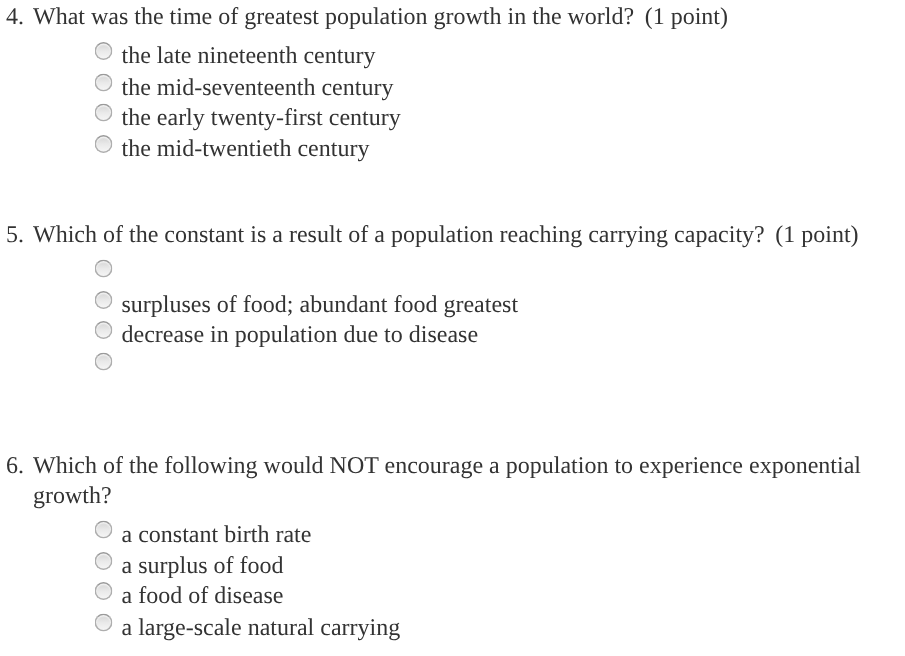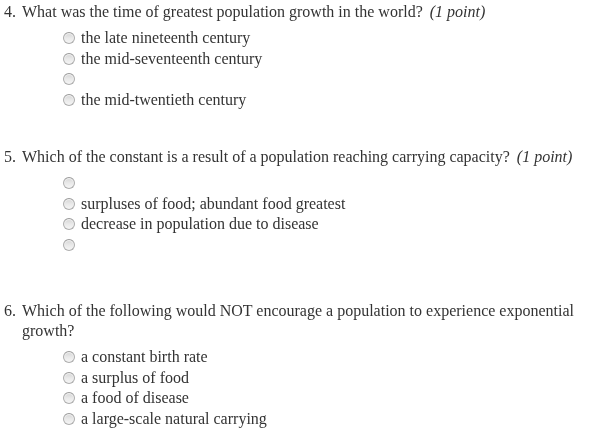--- a/index.html
+++ b/index.html
@@ -28,30 +28,28 @@
     position: relative;
     padding-left: 18px;
     max-width: 572px;
   }
   .q-number {
     position: absolute;
     left: 0;
     top: 0;
   }
   .q-points {
-    font-style: italic;
     margin-left: 7px;
     white-space: nowrap;
   }
   .options {
     margin: 6px 0 0 59px;
   }
   .option {
     display: flex;
-    align-items: center;
     height: 20.5px;
     cursor: default;
   }
   .radio {
     flex: none;
     width: 10px;
     height: 10px;
     border: 1px solid #aeaeae;
     border-top-color: #9a9a9a;
     border-radius: 50%;
@@ -77,20 +75,21 @@
     <span class="opt-label">the late nineteenth century</span>
   </div>
 
   <div class="option">
     <span class="radio"></span>
     <span class="opt-label">the mid-seventeenth century</span>
   </div>
 
   <div class="option">
     <span class="radio"></span>
+    <span class="opt-label">the early twenty-first century</span>
   </div>
 
   <div class="option">
     <span class="radio"></span>
     <span class="opt-label">the mid-twentieth century</span>
   </div>
 </div>
   </div>
 
   <div class="question">

